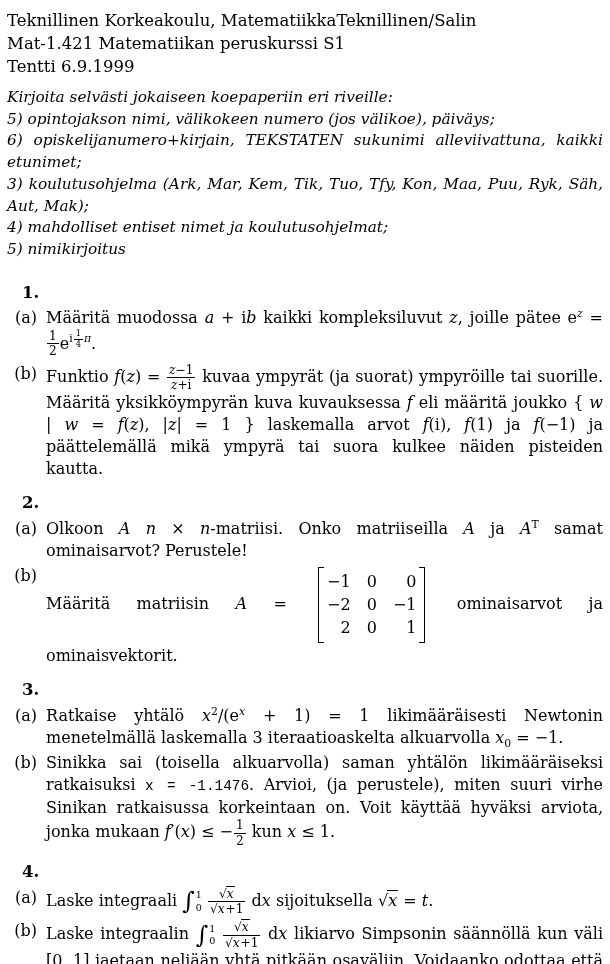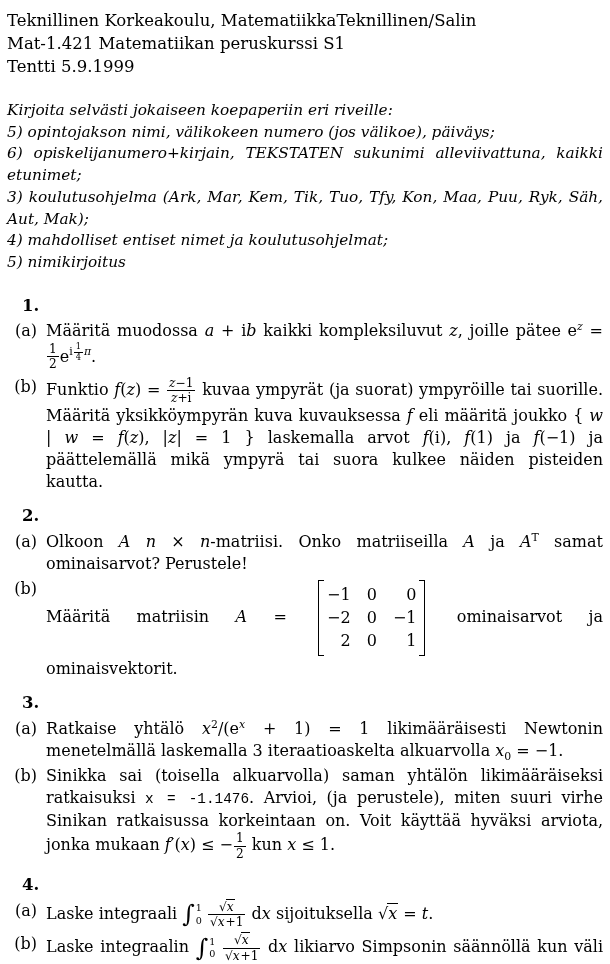--- a/index.html
+++ b/index.html
@@ -14,21 +14,21 @@
     font-size: 16px;
     line-height: 1.36;
   }
 
   
   .hdr { font-size: 16.5px; line-height: 23px; }
   .hdr-row1 { display: flex; justify-content: flex-start; }
 
   
   .instructions {
-    margin-top: 22px;
+    margin-top: 9px;
     font-style: italic;
     font-size: 15.3px;
     line-height: 21.7px;
   }
   .instr-line { text-align: justify; }
 
   
   .problems { margin-top: 21px; }
   .problem { margin-bottom: 13px; }
   .pnum { font-weight: bold; font-size: 16.5px; margin: 0 0 3px 15px; }
@@ -77,21 +77,21 @@
 <body>
 
 <div class="page">
 
   <div class="hdr">
     <div class="hdr-row1">
       <span>Teknillinen Korkeakoulu, Matematiikka</span>
       <span>Teknillinen/Salin</span>
     </div>
     <div>Mat-1.421 Matematiikan peruskurssi S1</div>
-    <div>Tentti 5.9.1999</div>
+    <div>Tentti 6.9.1999</div>
   </div>
 
   <div class="instructions">
     <div class="instr-line">Kirjoita selvästi jokaiseen koepaperiin eri riveille:</div>
     <div>
         <div class="instr-line">5) opintojakson nimi, välikokeen numero (jos välikoe), päiväys;</div>
         <div class="instr-line">6) opiskelijanumero+kirjain, TEKSTATEN sukunimi alleviivattuna, kaikki etunimet;</div>
         <div class="instr-line">3) koulutusohjelma (Ark, Mar, Kem, Tik, Tuo, Tfy, Kon, Maa, Puu, Ryk, Säh, Aut, Mak);</div>
         <div class="instr-line">4) mahdolliset entiset nimet ja koulutusohjelmat;</div>
         <div class="instr-line">5) nimikirjoitus</div>

